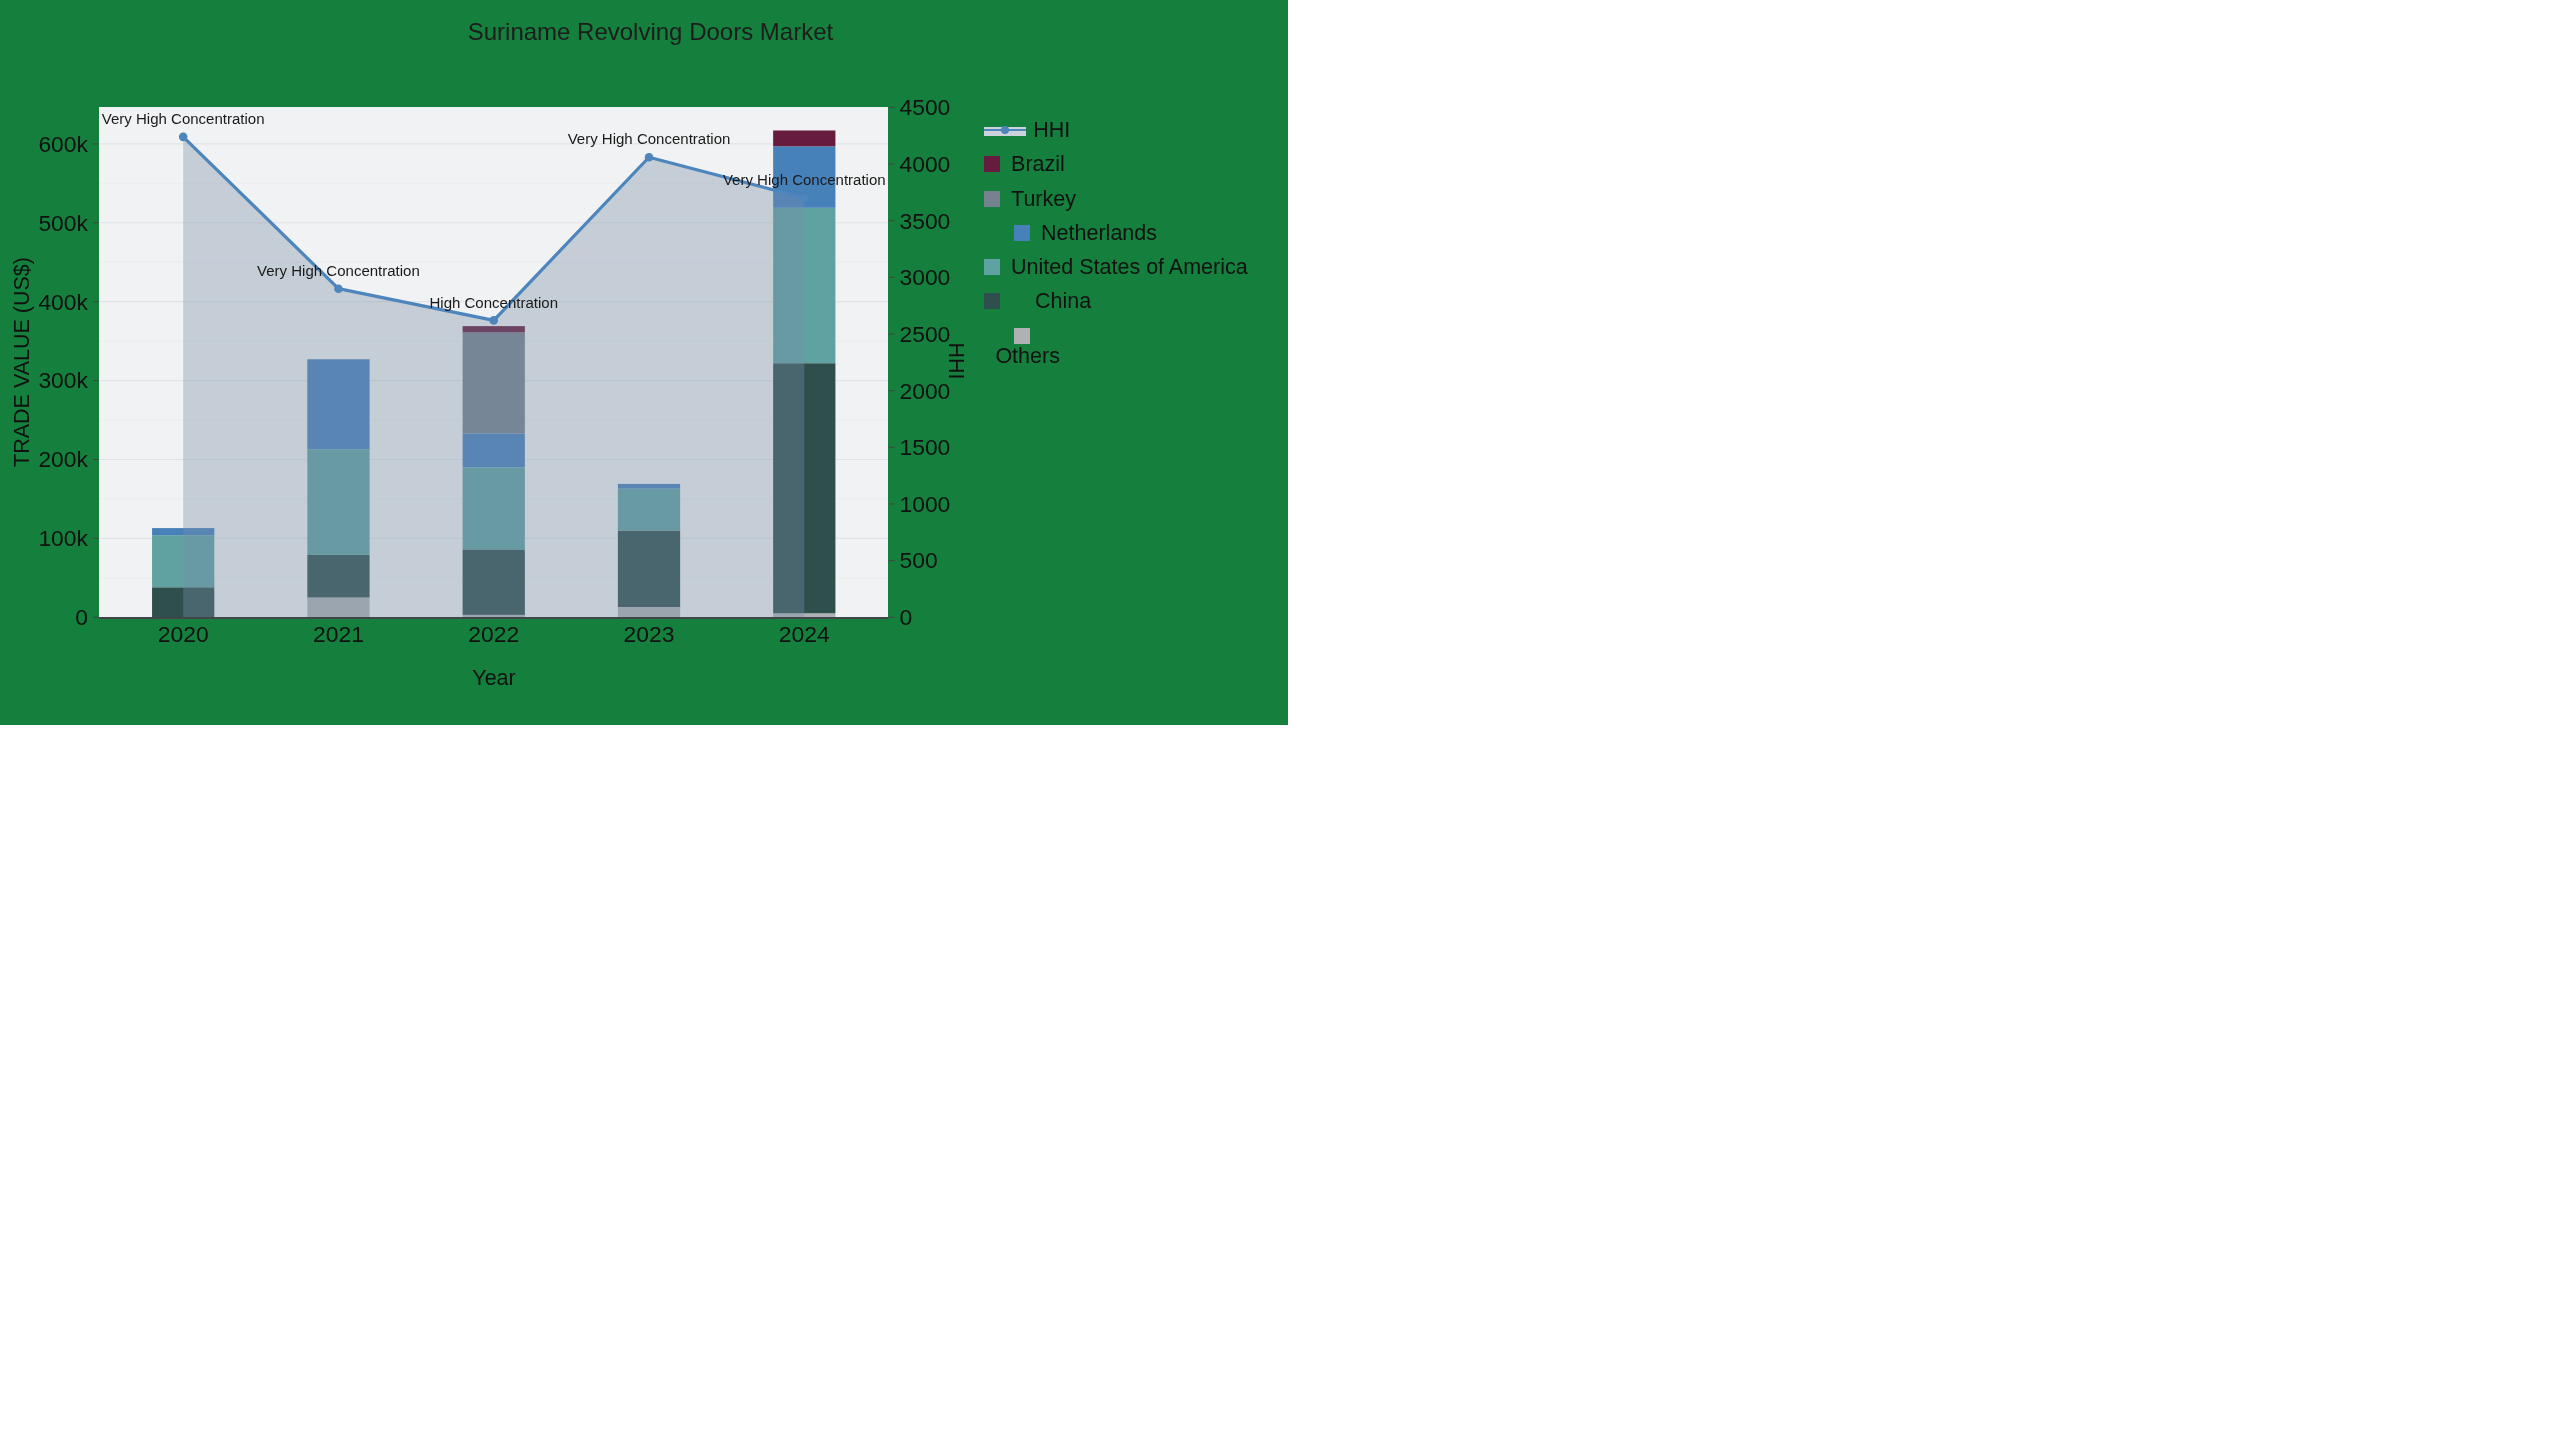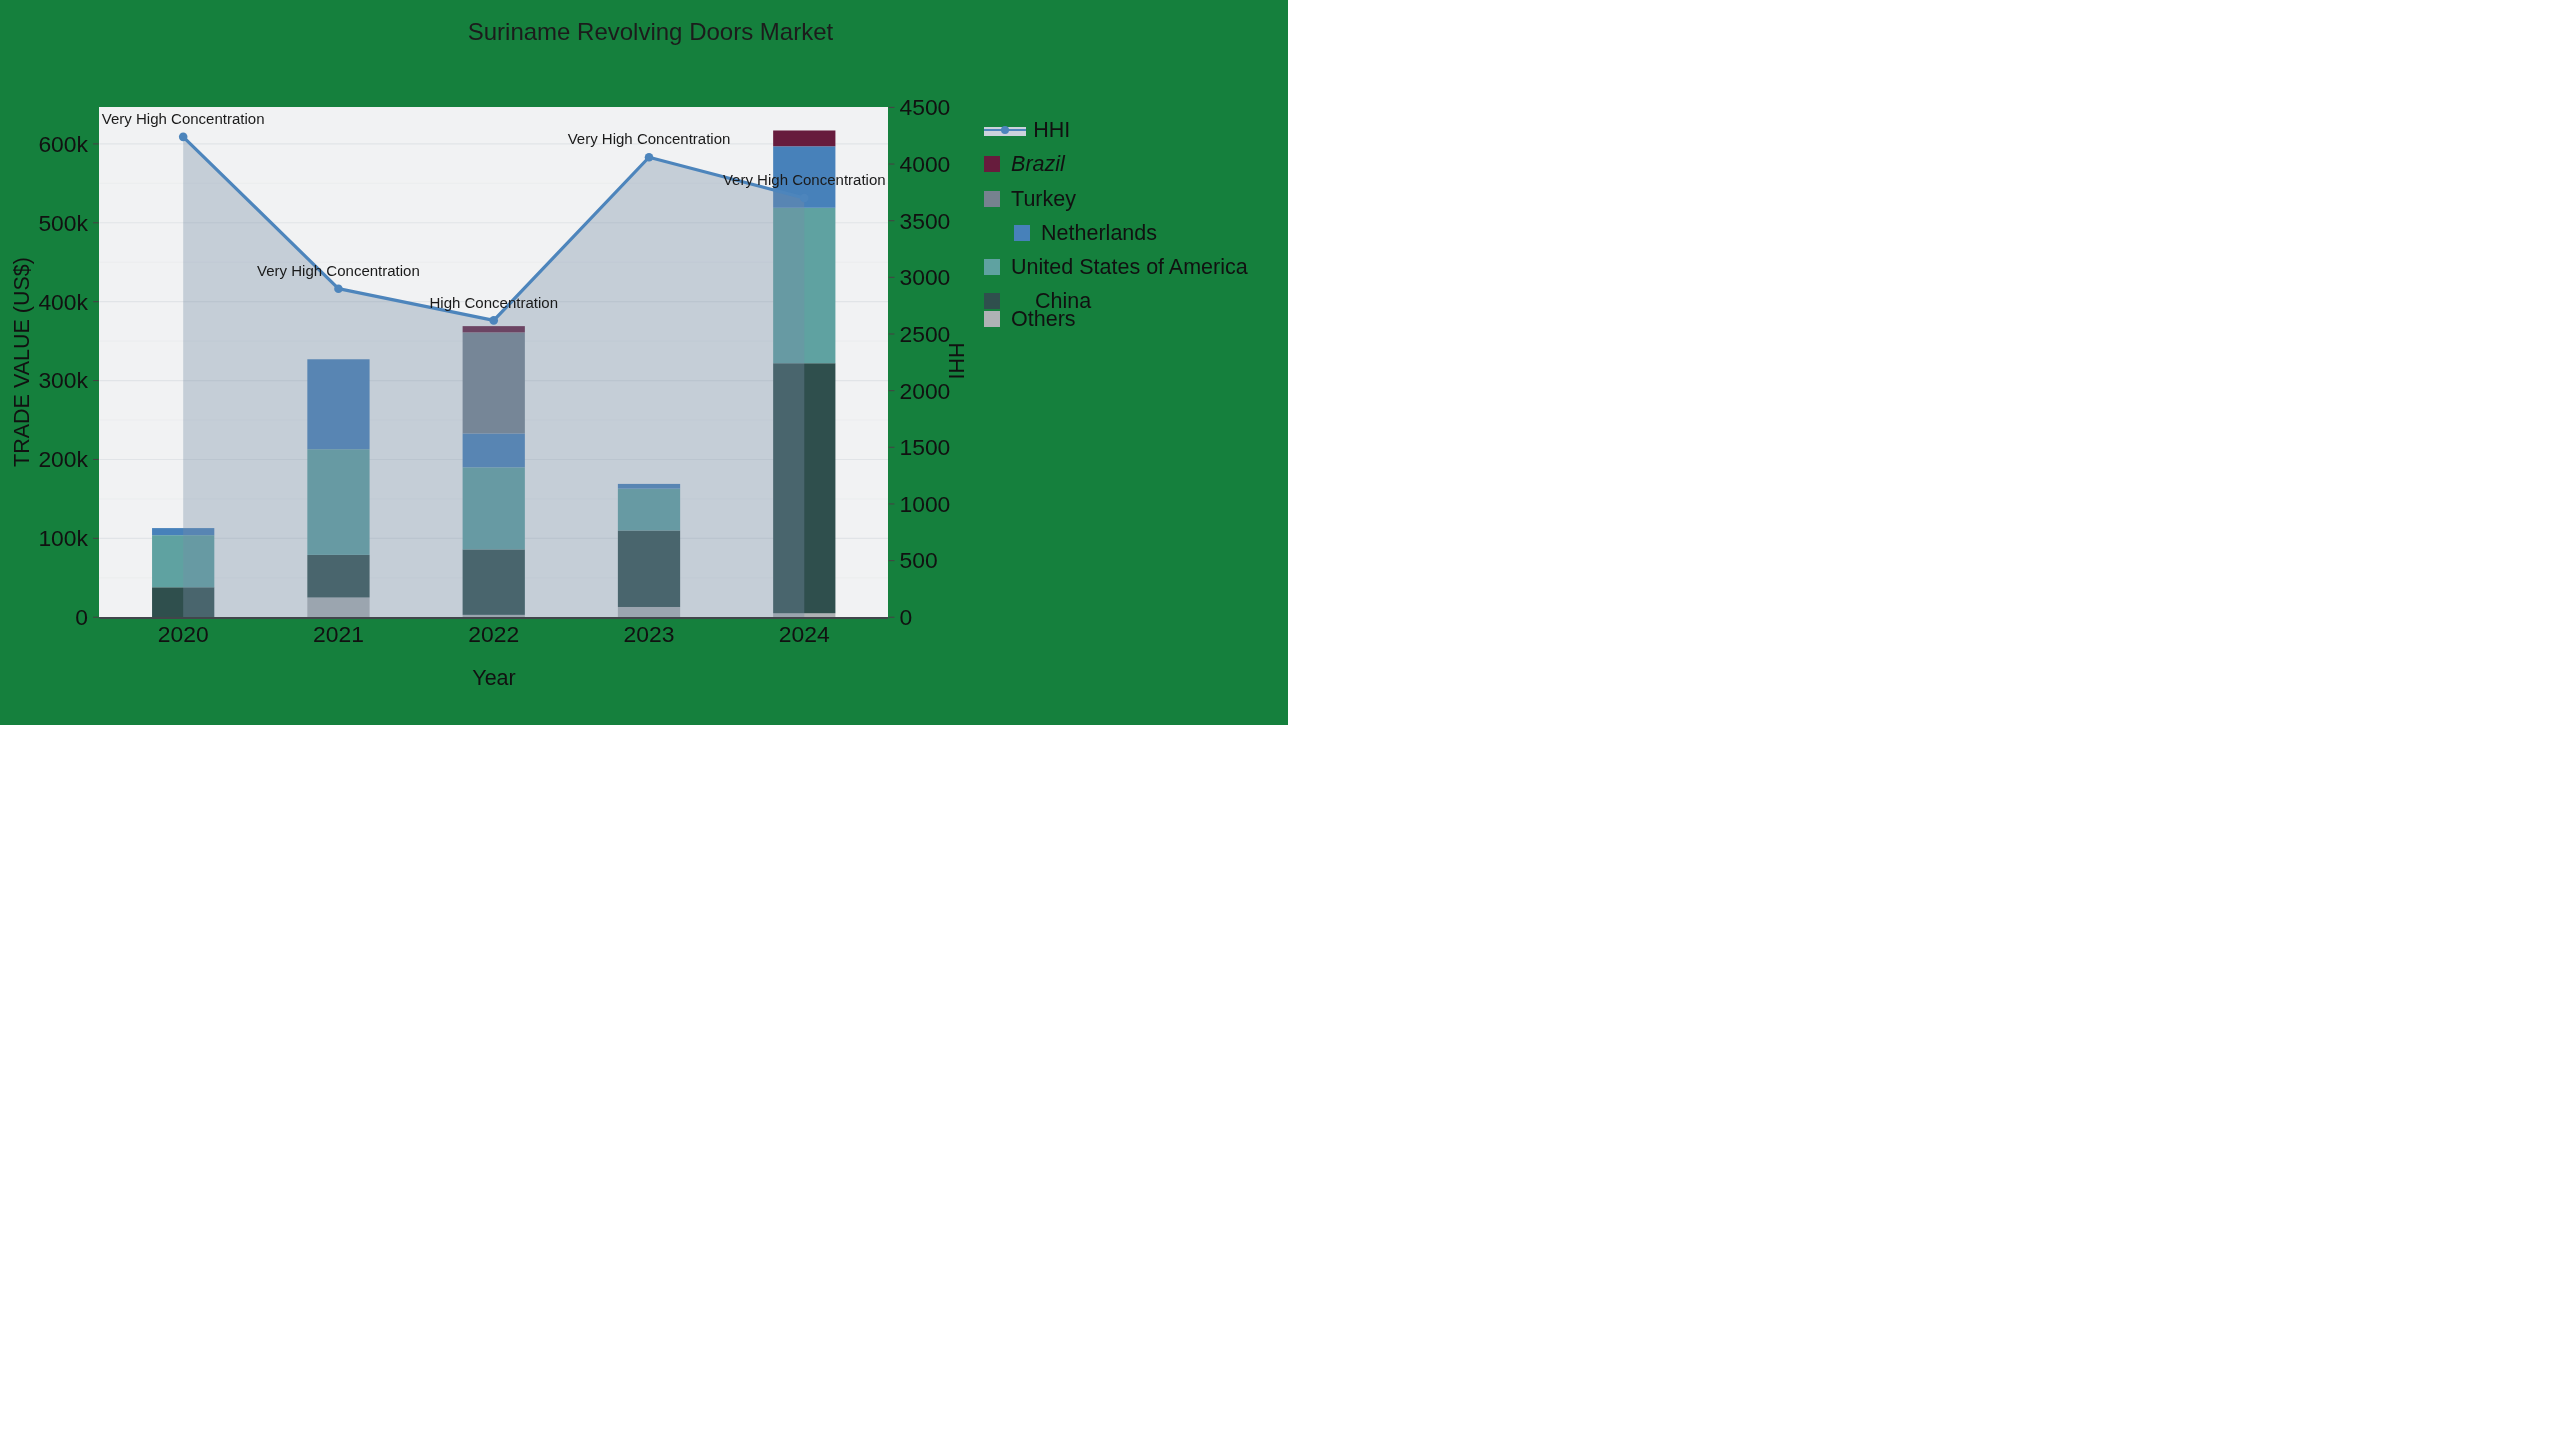--- a/index.html
+++ b/index.html
@@ -127,39 +127,39 @@
 
   <div id="legend">
       <div class="legend-item legend-line-item" style="top: 117px; left: 0px;">
         <div class="legend-line-sym">
           <div class="legend-line-band"></div>
           <div class="legend-line-stroke"></div>
           <div class="legend-line-dot"></div>
         </div>
         <div class="legend-label">HHI</div>
       </div>
-      <div class="legend-item" style="top: 151px; left: 0px; font-style: italic;">
+      <div class="legend-item" style="top: 151px; left: 0px;">
         <div class="legend-swatch" style="background: rgb(103, 28, 61);"></div>
         <div class="legend-label">Brazil</div>
       </div>
       <div class="legend-item" style="top: 186px; left: 0px;">
         <div class="legend-swatch" style="background: rgb(118, 130, 143);"></div>
         <div class="legend-label">Turkey</div>
       </div>
       <div class="legend-item" style="top: 220px; left: 0px; margin-left: 30px;">
         <div class="legend-swatch" style="background: rgb(71, 129, 186);"></div>
         <div class="legend-label">Netherlands</div>
       </div>
       <div class="legend-item" style="top: 254px; left: 0px;">
         <div class="legend-swatch" style="background: rgb(95, 162, 161);"></div>
         <div class="legend-label">United States of America</div>
       </div>
       <div class="legend-item" style="top: 288px; left: 0px; gap: 24px;">
         <div class="legend-swatch" style="background: rgb(47, 79, 77);"></div>
         <div class="legend-label">China</div>
       </div>
-      <div class="legend-item" style="top: 306px; left: 0px;">
+      <div class="legend-item" style="top: 328px; left: 0px; flex-direction: column;">
         <div class="legend-swatch" style="background: rgb(175, 178, 181);"></div>
         <div class="legend-label">Others</div>
       </div>
     </div>
 </div>
 
 
 </body></html>

